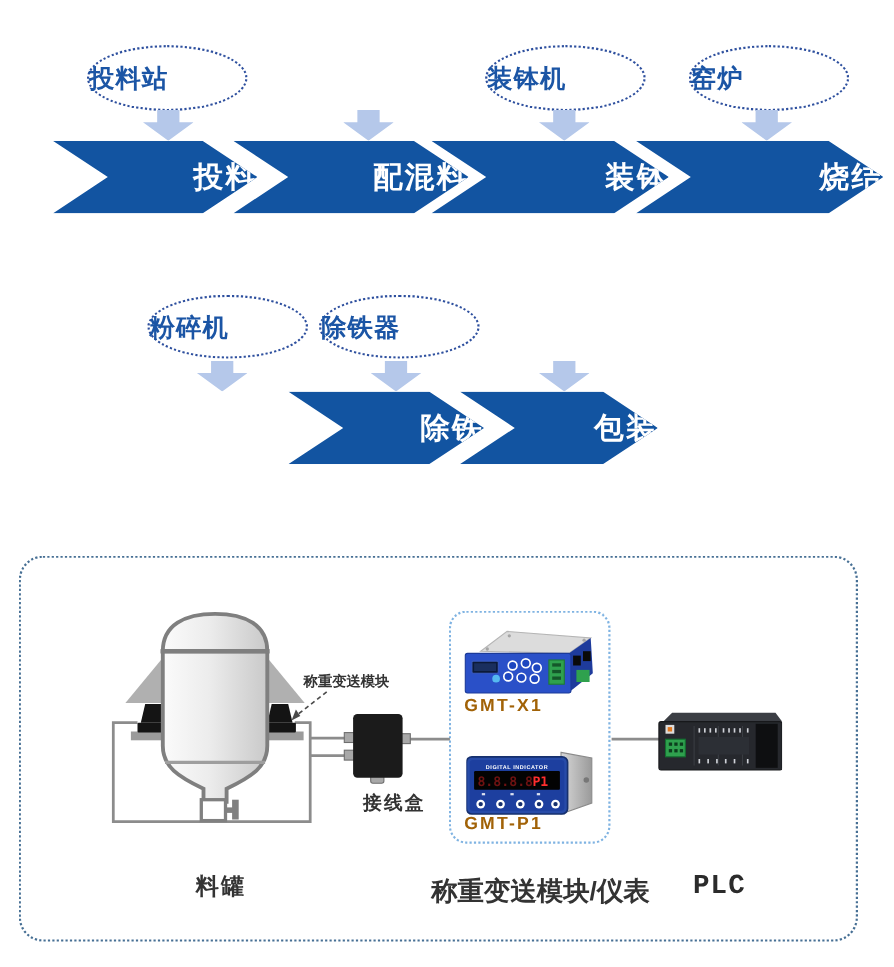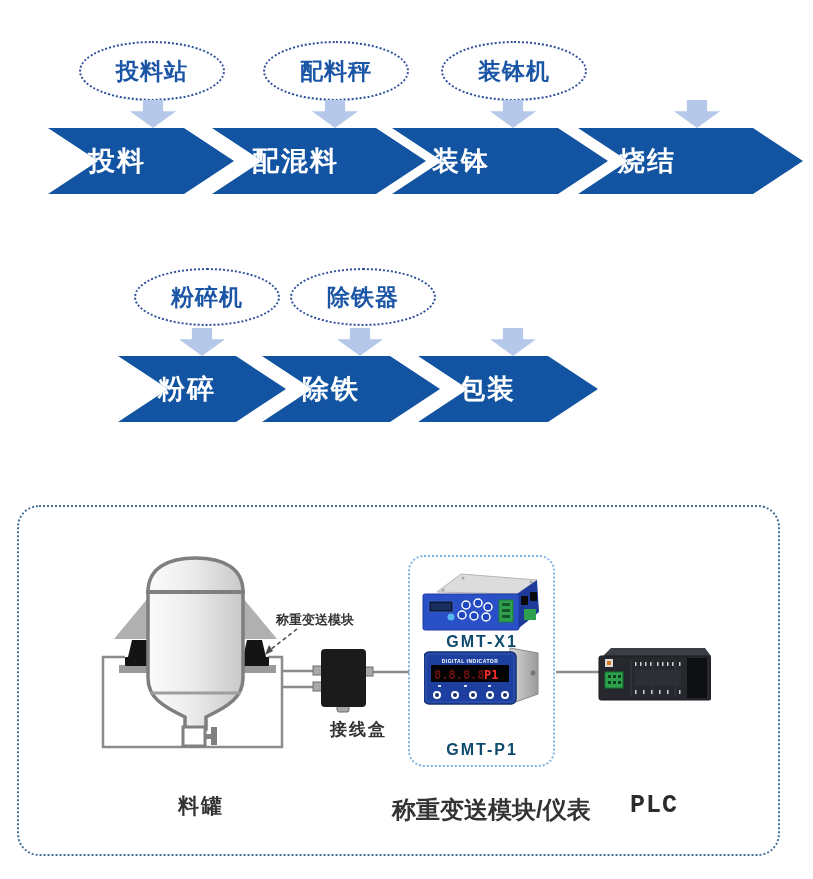--- a/index.html
+++ b/index.html
@@ -8,57 +8,57 @@
     --wire_gray:#8c8c8c; --label_dark:#333333; --device_blue:#2a50c8;
     --indicator_blue:#1d3f9f; --led_red:#ff2e2e; --led_dim:#6e1212;
     --plc_dark:#26282d; --terminal_green:#2fa14e;
   }
   *{margin:0;padding:0;box-sizing:border-box;}
   body{background:#fff;font-family:"Liberation Sans","DejaVu Sans",sans-serif;}
   #stage{position:relative;width:813px;height:879px;background:#fff;overflow:hidden;}
 
   
   .ellipse{position:absolute;width:146px;height:60px;border:2px dotted var(--ellipse_border);
-    border-radius:50%;display:flex;align-items:center;justify-content:center;
+    border-radius:50%;display:flex;align-items:center;justify-content:flex-start;
     color:var(--ellipse_text);font-size:23px;font-weight:700;letter-spacing:1px;background:#fff;}
   .downarrow{position:absolute;width:46px;height:28px;background:var(--arrow_light_blue);
     clip-path:polygon(28% 0,72% 0,72% 40%,100% 40%,50% 100%,0 40%,28% 40%);}
   .chev{position:absolute;height:66px;background:var(--chevron_blue);
     clip-path:polygon(0 0,calc(100% - 50px) 0,100% 50%,calc(100% - 50px) 100%,0 100%,50px 50%);
-    display:flex;align-items:center;justify-content:flex-start;padding-left:40px;
+    display:flex;align-items:center;justify-content:flex-end;padding-left:40px;
     color:#fff;font-size:27px;font-weight:700;letter-spacing:2px;}
 
   
   .outer-dash{position:absolute;left:17px;top:505px;width:763px;height:351px;
     border:2px dotted var(--outer_dash);border-radius:22px;}
   .module-dash{position:absolute;left:408px;top:555px;width:147px;height:212px;
     border:2px dotted var(--module_dash);border-radius:16px;}
   #sysvg{position:absolute;left:0;top:0;z-index:1;pointer-events:none;}
   .device{position:absolute;z-index:2;}
   .lbl{position:absolute;z-index:3;color:var(--label_dark);font-weight:700;white-space:nowrap;}
   .lbl-sensor{left:276px;top:611px;font-size:13px;}
   .lbl-junction{left:314px;top:718px;font-size:17px;letter-spacing:2px;margin-left:16px;}
   .lbl-tank{left:178px;top:792px;font-size:21px;letter-spacing:2px;}
   .lbl-module{left:392px;top:794px;font-size:24px;}
   .lbl-plc{left:630px;top:791px;font-size:25px;letter-spacing:1px;color:#2b2b2b;font-family:Liberation Mono, monospace;}
-  .lbl-gmt{width:120px;text-align:center;font-size:16px;font-weight:600;color:#0c4a6e;letter-spacing:2px;}
+  .lbl-gmt{width:120px;text-align:left;font-size:16px;font-weight:600;color:#a16207;letter-spacing:2px;}
 </style>
 </head>
 <body>
 
 <div id="stage">
 
   <div class="ellipse" style="left:79px;top:41px">
       <span>投料站</span>
     </div>
-  <div class="ellipse" style="left:263px;top:41px">
-      <span>配料秤</span>
-    </div>
   <div class="ellipse" style="left:441px;top:41px">
       <span>装钵机</span>
+    </div>
+  <div class="ellipse" style="left:626px;top:41px">
+      <span>窑炉</span>
     </div>
 
   <div class="downarrow" style="left:130px;top:100px"></div>
   <div class="downarrow" style="left:312px;top:100px"></div>
   <div class="downarrow" style="left:490px;top:100px"></div>
   <div class="downarrow" style="left:674px;top:100px"></div>
 
   <div class="chev" style="left:48px;top:128px;width:186px">
       <span>投料</span>
     </div>
@@ -76,23 +76,20 @@
       <span>粉碎机</span>
     </div>
   <div class="ellipse" style="left:290px;top:268px;height:58px">
       <span>除铁器</span>
     </div>
 
   <div class="downarrow" style="left:179px;top:328px"></div>
   <div class="downarrow" style="left:337px;top:328px"></div>
   <div class="downarrow" style="left:490px;top:328px"></div>
 
-  <div class="chev" style="left:118px;top:356px;width:168px">
-      <span>粉碎</span>
-    </div>
   <div class="chev" style="left:262px;top:356px;width:178px">
       <span>除铁</span>
     </div>
   <div class="chev" style="left:418px;top:356px;width:180px">
       <span>包装</span>
     </div>
 
   <div class="outer-dash"></div>
   <div class="module-dash"></div>
 
@@ -179,21 +176,21 @@
       </g>
       <circle cx="30" cy="47" r="3.5" fill="#55b9f0"></circle>
       <rect x="78" y="30" width="14" height="22" fill="var(--terminal_green)" stroke="#1d7a36"></rect>
       <rect x="81" y="33" width="8" height="3" fill="#14572a"></rect>
         <rect x="81" y="39" width="8" height="3" fill="#14572a"></rect>
         <rect x="81" y="45" width="8" height="3" fill="#14572a"></rect>
     </svg>
   </div>
   <div class="lbl lbl-gmt" style="left:422px;top:633px">GMT-X1</div>
 
-  <div class="device" style="left:424px;top:646px;width:118px;height:60px">
+  <div class="device" style="left:424px;top:682px;width:118px;height:60px">
     <svg width="118" height="60" viewBox="0 0 118 60">
       <defs>
         <linearGradient id="alu" x1="0" y1="0" x2="1" y2="0">
           <stop offset="0" stop-color="#d8d8d8"></stop>
             <stop offset="1" stop-color="#9a9a9a"></stop>
         </linearGradient>
       </defs>
       <polygon points="86,2 114,7 114,48 86,58" fill="url(#alu)" stroke="#8a8a8a"></polygon>
       <circle cx="109" cy="27" r="2.5" fill="#777777"></circle>
       <rect x="0" y="6" width="92" height="52" rx="5" fill="#274ba8" stroke="#16306e" stroke-width="1.5"></rect>

